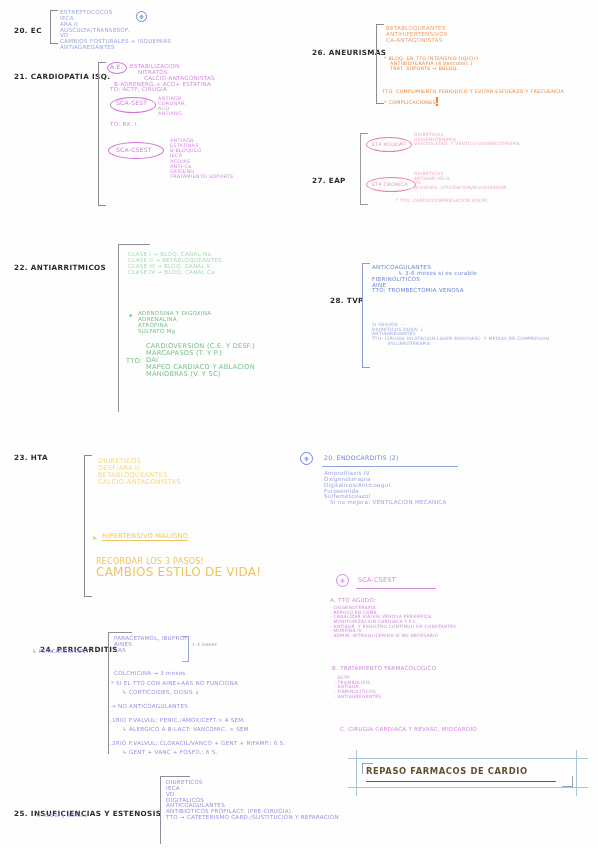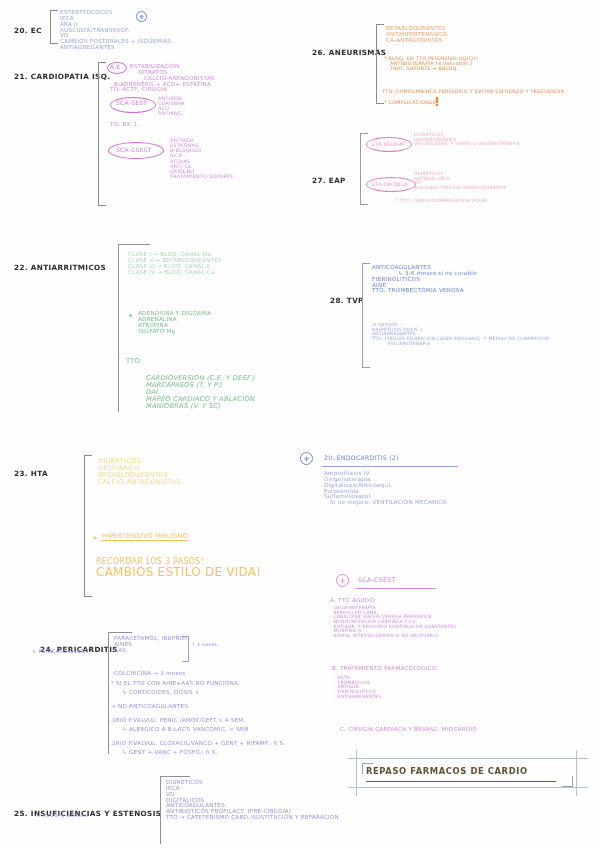--- a/index.html
+++ b/index.html
@@ -144,29 +144,29 @@
 
   <div class="blk c-green2 star" style="left:128px;top:312px;">✦</div>
   <div class="blk c-green2" style="left:138px;top:311px;line-height:1.45;">
     <div class="ln">ADENOSINA Y DIGOXINA</div>
     <div class="ln">ADRENALINA</div>
     <div class="ln">ATROPINA</div>
     <div class="ln">SULFATO Mg</div>
   </div>
 
   <div class="blk c-green2 ln bigger" style="left:126px;top:358px;">TTO:</div>
-  <div class="blk c-green2" style="left:146px;top:375px;line-height:1.55;font-style:italic;">
+  <div class="blk c-green2" style="left:146px;top:343px;line-height:1.55;">
     <div class="ln bigger">CARDIOVERSION (C.E. Y DESF.)</div>
     <div class="ln bigger">MARCAPASOS (T. Y P.)</div>
     <div class="ln bigger">DAI</div>
     <div class="ln bigger">MAPEO CARDIACO Y ABLACION</div>
     <div class="ln bigger">MANIOBRAS (V. Y SC)</div>
   </div>
 
-  <div class="blk" style="left:14px;top:461px;">
+  <div class="blk" style="left:14px;top:445px;">
     <span class="ttl">23. HTA</span>
   </div>
   <div class="brk grey" style="left:84px;top:455px;height:140px;"></div>
   <div class="blk c-yellow" style="left:98px;top:458px;line-height:2.6;">
     <div class="ln bigger">DIURETICOS</div>
     <div class="ln bigger">DESF/ARA II</div>
     <div class="ln bigger">BETABLOQUEANTES</div>
     <div class="ln bigger">CALCIO-ANTAGONISTAS</div>
   </div>
   <div class="blk c-yellow2 star" style="left:92px;top:534px;">➤</div>

